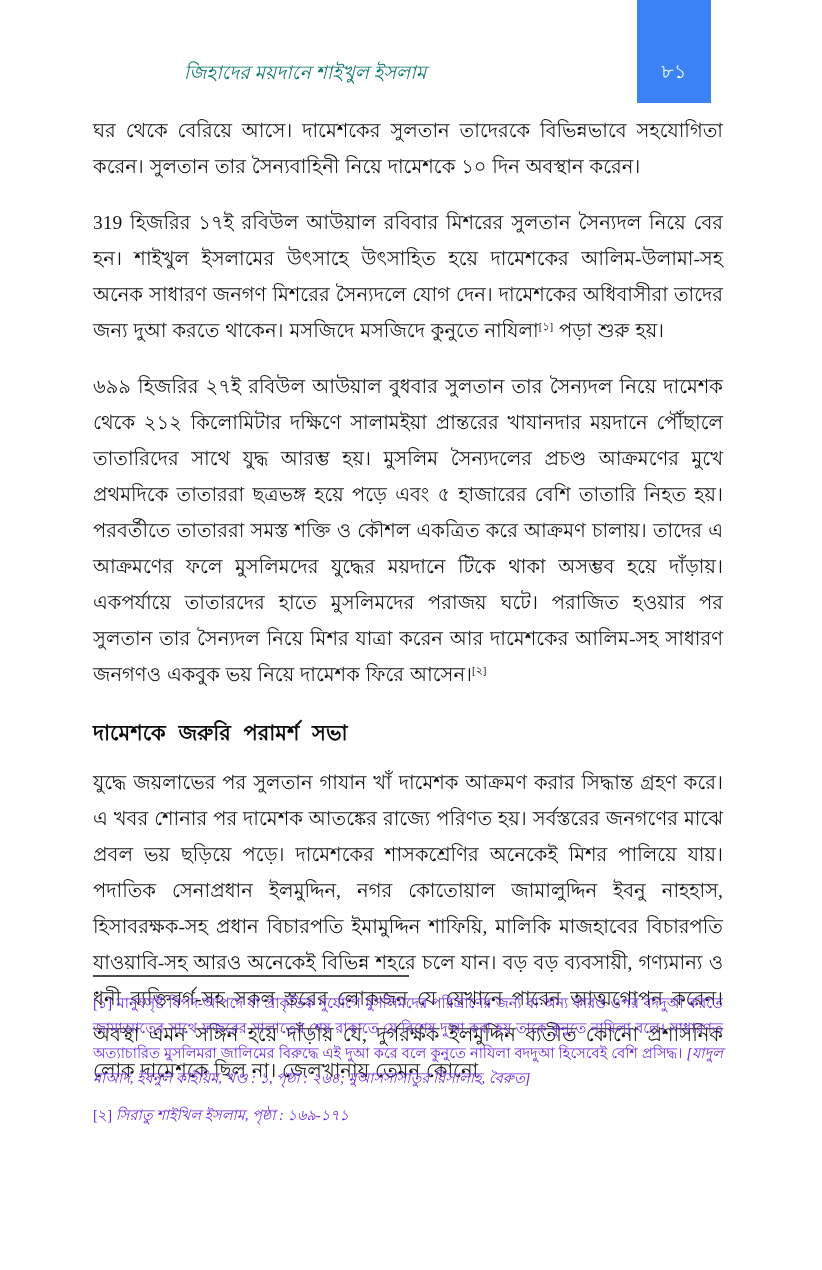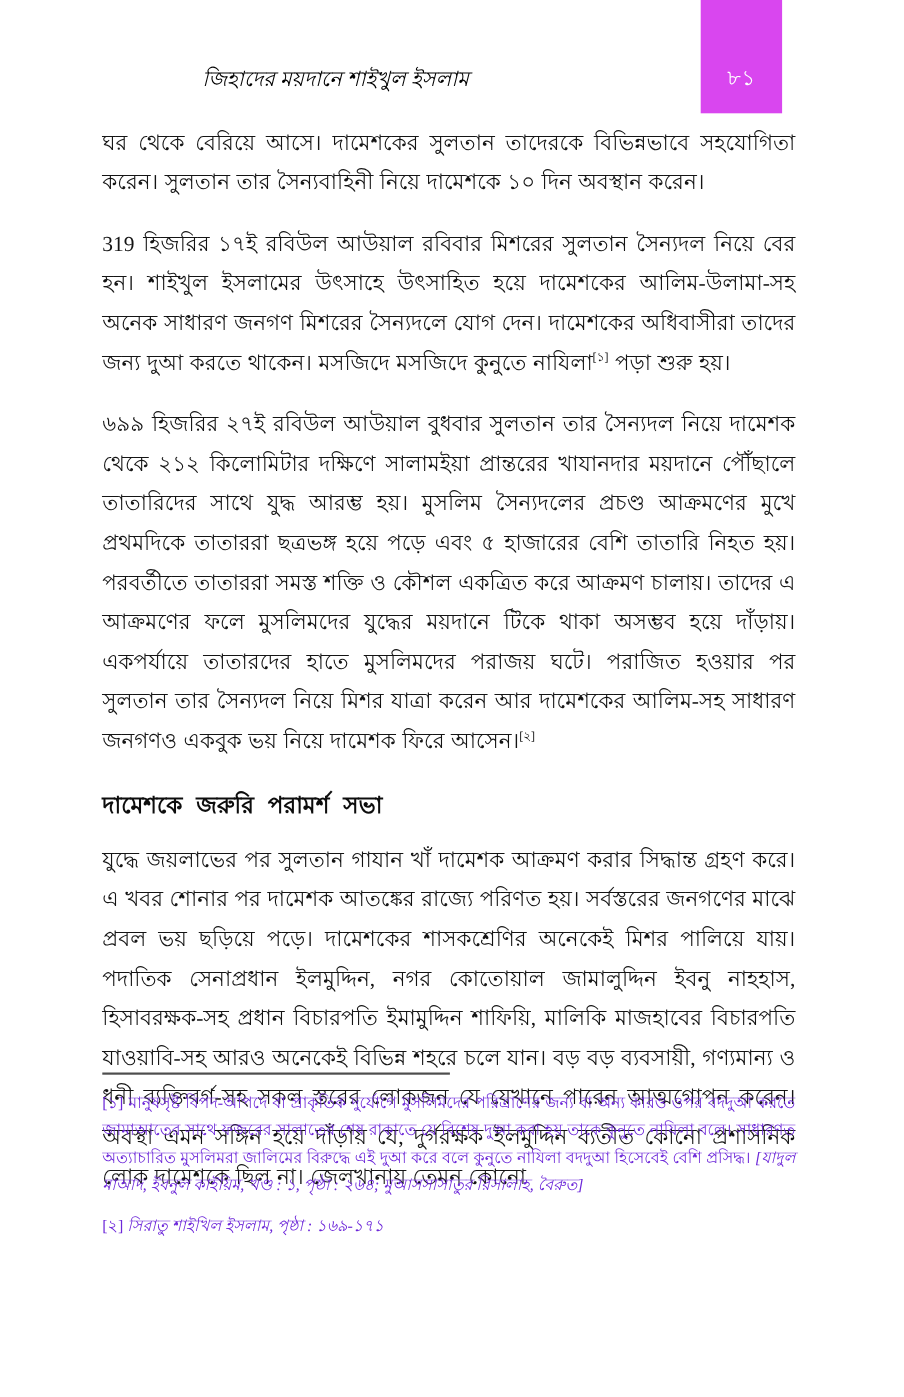--- a/index.html
+++ b/index.html
@@ -28,21 +28,21 @@
     left: 0;
     width: 822px;
     height: 104px;
   }
   .page-number-box {
     position: absolute;
     top: 0;
     left: 637px;
     width: 74px;
     height: 103px;
-    background: #d946ef;
+    background: #3b82f6;
   }
   .page-number {
     position: absolute;
     left: 0;
     right: 0;
     top: 62px;
     text-align: center;
     color: #ffffff;
     font-family: "Liberation Serif", "DejaVu Serif", serif;
     font-size: 19px;
@@ -51,21 +51,21 @@
   }
   .header-title {
     position: absolute;
     top: 62px;
     left: 0;
     width: 610px;
     text-align: center;
     font-style: italic;
     font-size: 19px;
     line-height: 22px;
-    color: #000000;
+    color: #0f766e;
     white-space: nowrap;
   }
 
   
   .content {
     position: absolute;
     top: 113px;
     left: 93px;
     width: 630px;
   }

